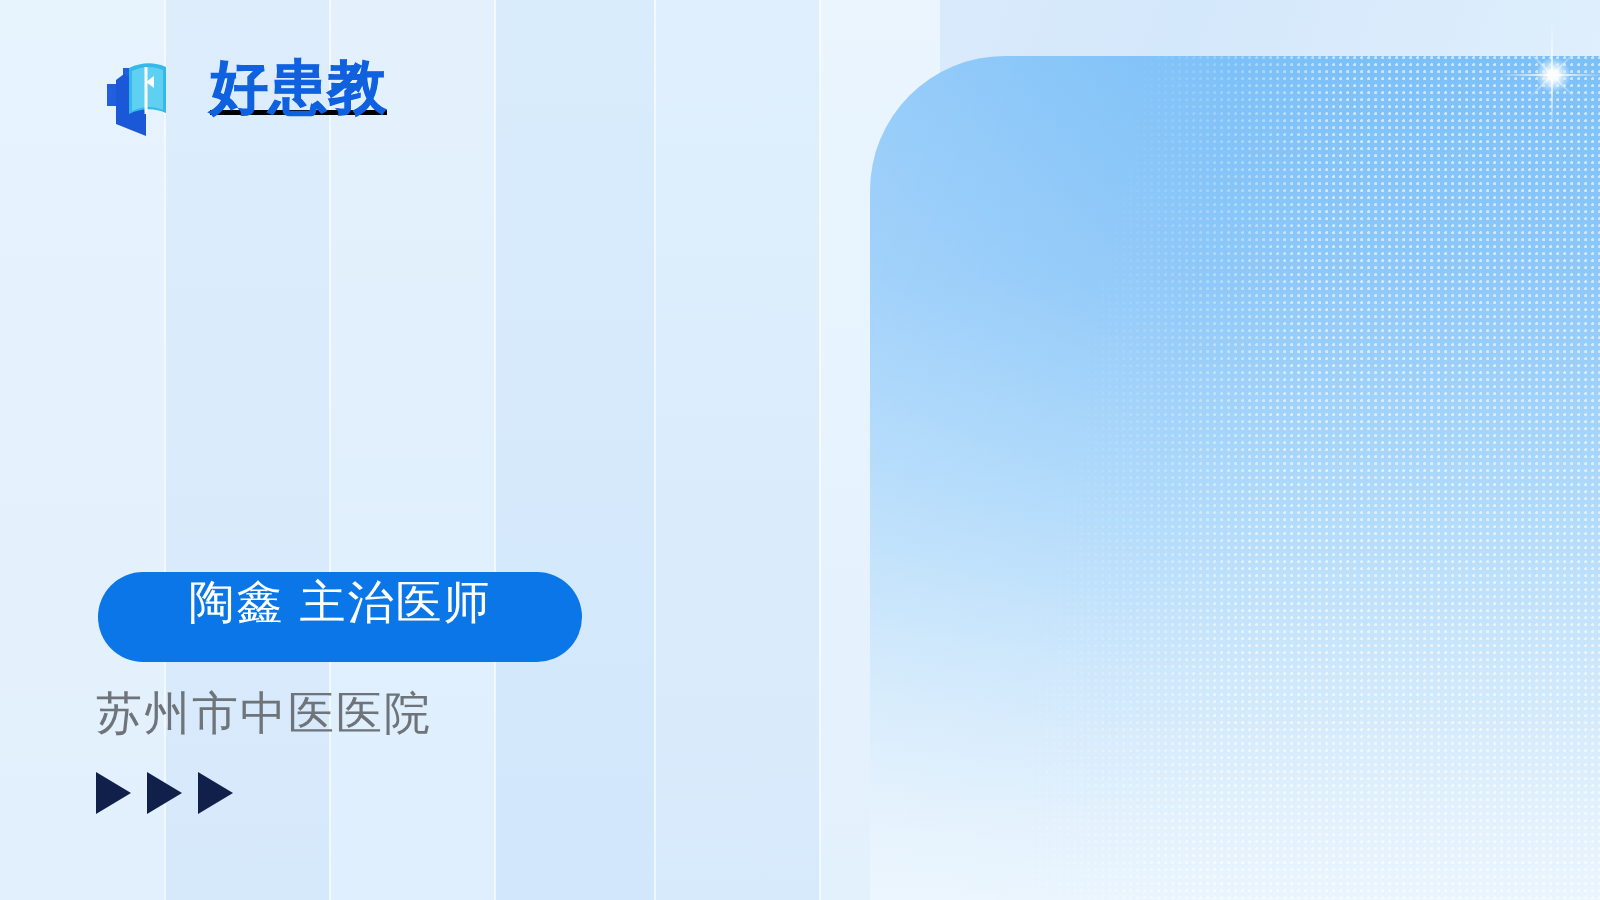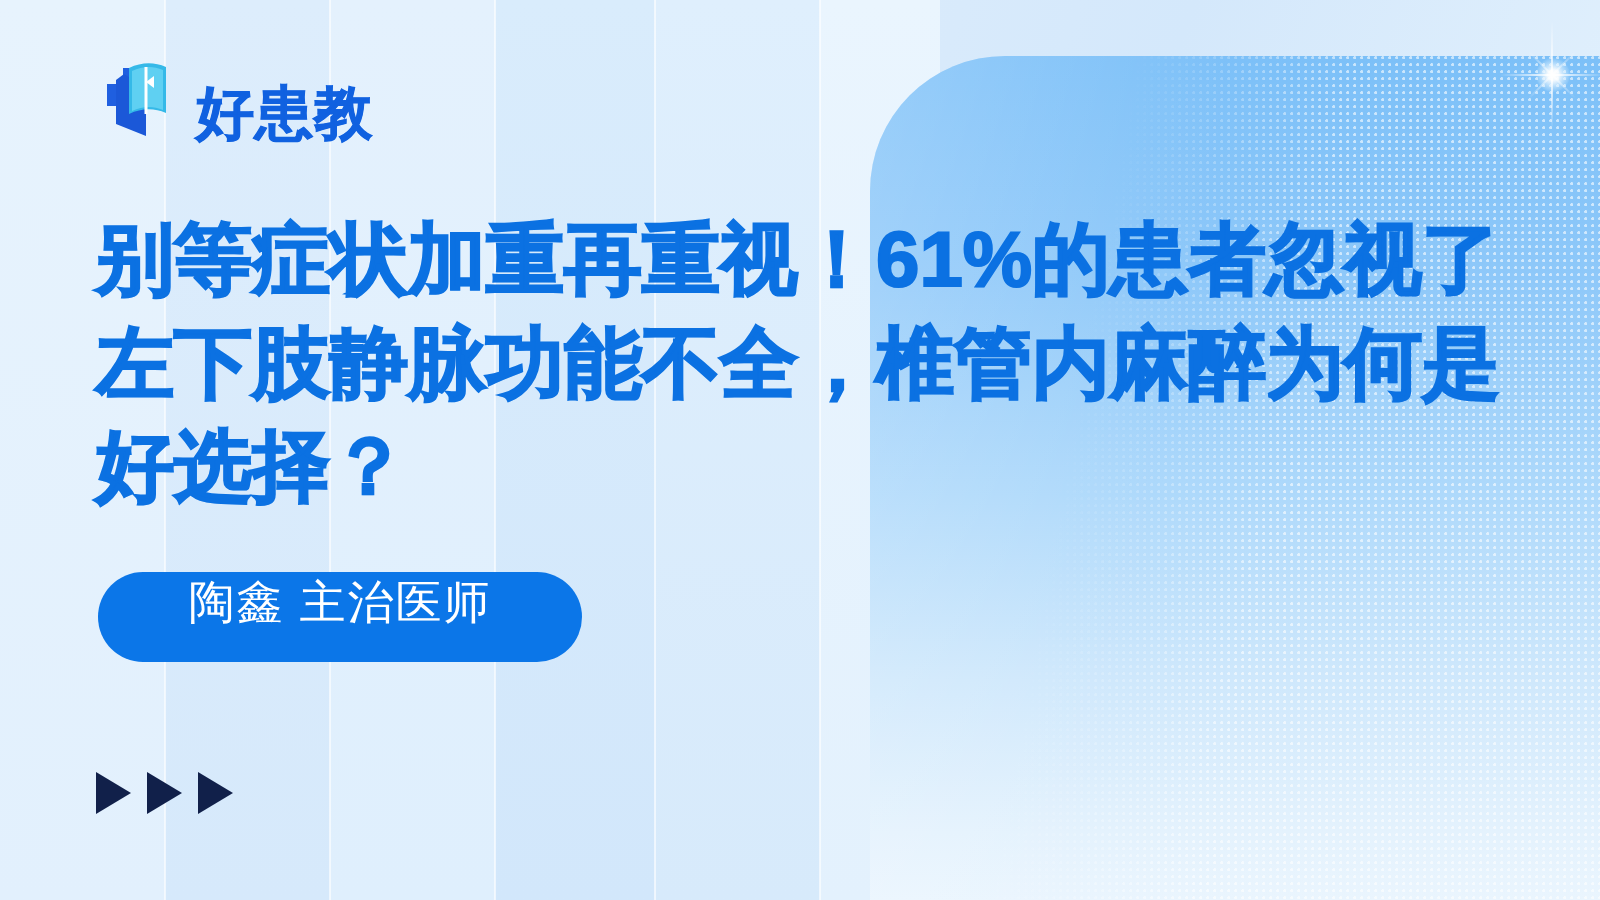--- a/index.html
+++ b/index.html
@@ -67,21 +67,21 @@
     background: linear-gradient(180deg, rgba(255,255,255,0), #ffffff 50%, rgba(255,255,255,0));
   }
   .sparkle .ray.v { width: 2px; height: 108px; margin-left: 0; transform: translate(-1px,-54px); }
   .sparkle .ray.h { width: 2px; height: 104px; transform: translate(-1px,-52px) rotate(90deg); }
   .sparkle .ray.d1 { width: 1.5px; height: 66px; transform: translate(-1px,-33px) rotate(45deg); opacity:.75; }
   .sparkle .ray.d2 { width: 1.5px; height: 66px; transform: translate(-1px,-33px) rotate(-45deg); opacity:.75; }
 
   
   .logo-row {
     position: absolute; left: 96px; top: 58px;
-    display: flex; align-items: flex-end; gap: 14px;
+    display: flex; align-items: flex-start; gap: 28px; text-decoration: underline;
   }
   .logo-mark { width: 86px; height: 84px; display: block; }
   .logo-word {
     font-size: 58px; font-weight: 700; letter-spacing: 1px;
     color: #1061e0; line-height: 1;
     font-family: "Liberation Sans", "DejaVu Sans", sans-serif;
     -webkit-text-stroke: 1px #1061e0;
   }
 
   
@@ -162,30 +162,26 @@
       <path d="M27 10 h22 v16 h16 v22 h-16 v16 h-22 v-16 h-16 v-22 h16 z" fill="#1f5fe0"></path>
       <path d="M28 16 L20 22 v44 l30 12 V30 z" fill="#1b58d8"></path>
       <path d="M33 10 C46 4 58 4 70 9 L70 55 C58 50 46 50 33 56 z" fill="#35b9e8"></path>
       <path d="M36 13 C47 8 57 8 67 12 L67 52 C57 48 47 48 36 53 z" fill="#5fd0f2"></path>
       <path d="M50 9 L50 56" stroke="#ffffff" stroke-width="3" fill="none"></path>
       <path d="M50 24 L58 18 L58 30 z" fill="#ffffff"></path>
     </svg>
     <span class="logo-word">好患教</span>
   </div>
 
-  <div class="headline">
-    <div>别等症状加重再重视！61%的患者忽视了</div>
-    <div>左下肢静脉功能不全，椎管内麻醉为何是</div>
-    <div>好选择？</div>
-  </div>
 
   <div class="badge">
     <span>陶鑫 主治医师</span>
   </div>
 
+  <div class="hospital">苏州市中医医院</div>
 
   <div class="arrows">
     <div class="arrow"></div>
     <div class="arrow"></div>
     <div class="arrow"></div>
   </div>
 
 </div>
 
 </body></html>

